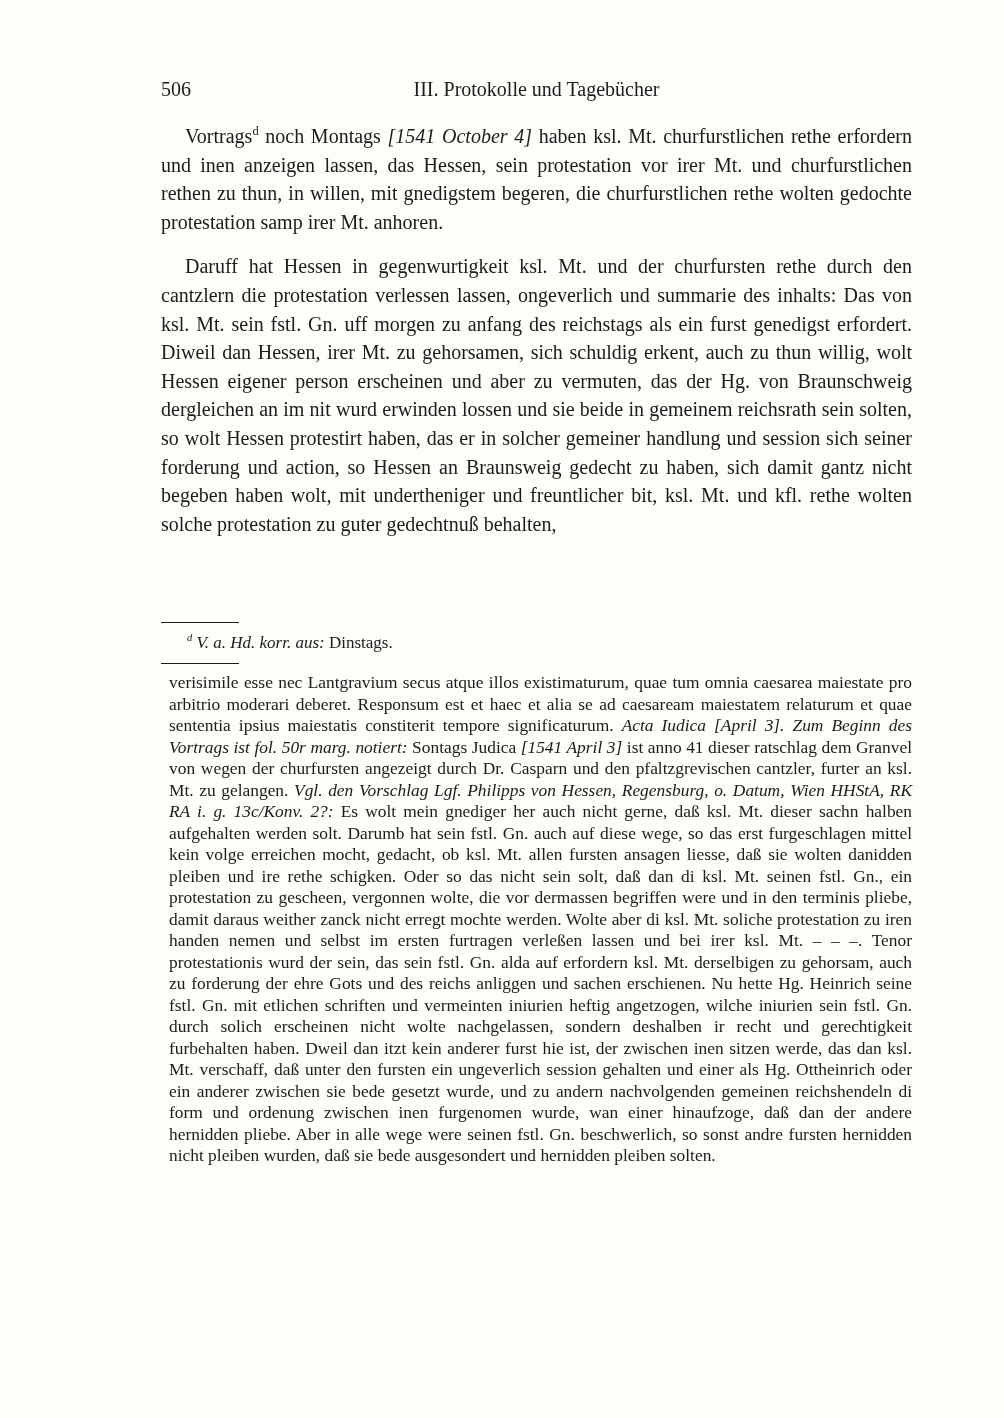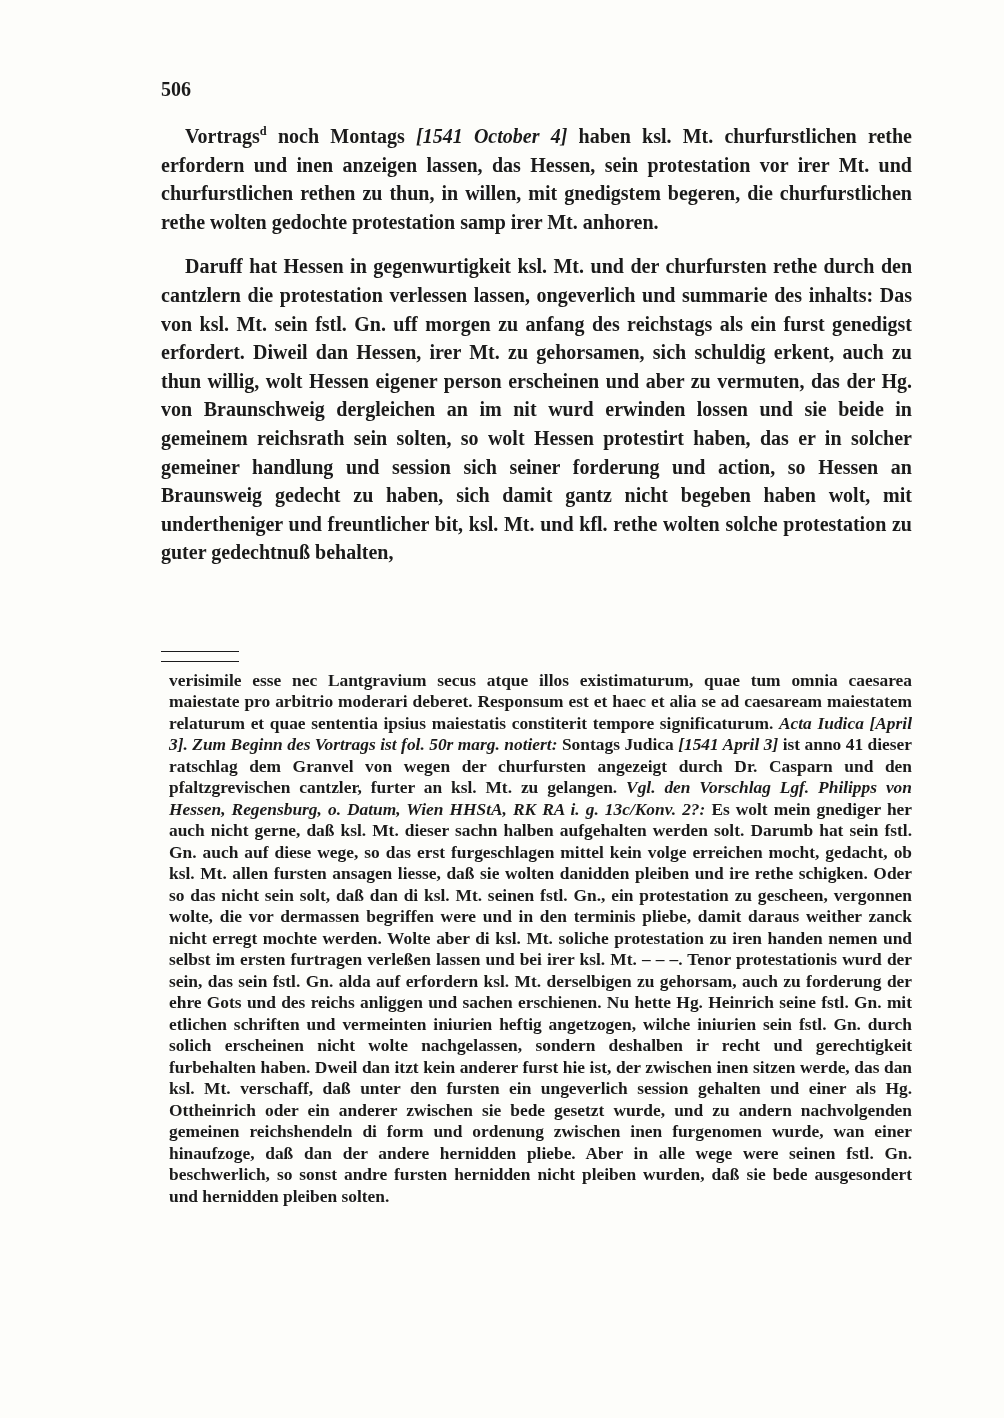--- a/index.html
+++ b/index.html
@@ -11,21 +11,20 @@
     color: #1b1b1b;
     font-family: "Liberation Serif", "DejaVu Serif", serif;
     position: relative;
     overflow: hidden;
   }
   .page-frame {
     position: absolute;
     left: 161px;
     top: 78px;
     width: 751px;
-    font-weight: bold;
   }
   .page-header {
     position: relative;
     height: 26px;
     font-size: 20px;
   }
   .page-number {
     position: absolute;
     left: 0;
     top: 0;
@@ -71,27 +70,29 @@
     line-height: 0;
   }
 </style>
 </head>
 <body>
 
 <div class="page-frame">
 
   <header class="page-header">
     <span class="page-number">506</span>
+    <span class="running-title">III. Protokolle und Tagebücher</span>
   </header>
 
   <main class="body-text">
     <p class="para"><span>Vortrags</span><sup>d</sup><span> noch Montags </span><span class="i">[1541 October 4]</span><span> haben ksl. Mt. churfurstlichen rethe erfordern und inen anzeigen lassen, das Hessen, sein protestation vor irer Mt. und churfurstlichen rethen zu thun, in willen, mit gnedigstem begeren, die churfurstlichen rethe wolten gedochte protestation samp irer Mt. anhoren.</span></p>
     <p class="para"><span>Daruff hat Hessen in gegenwurtigkeit ksl. Mt. und der churfursten rethe durch den cantzlern die protestation verlessen lassen, ongeverlich und summarie des inhalts: Das von ksl. Mt. sein fstl. Gn. uff morgen zu anfang des reichstags als ein furst genedigst erfordert. Diweil dan Hessen, irer Mt. zu gehorsamen, sich schuldig erkent, auch zu thun willig, wolt Hessen eigener person erscheinen und aber zu vermuten, das der Hg. von Braunschweig dergleichen an im nit wurd erwinden lossen und sie beide in gemeinem reichsrath sein solten, so wolt Hessen protestirt haben, das er in solcher gemeiner handlung und session sich seiner forderung und action, so Hessen an Braunsweig gedecht zu haben, sich damit gantz nicht begeben haben wolt, mit undertheniger und freuntlicher bit, ksl. Mt. und kfl. rethe wolten solche protestation zu guter gedechtnuß behalten,</span></p>
   </main>
 
   <div class="footnote-sep sep1"></div>
 
+  <div class="footnote-d"><sup class="i">d</sup><span class="i"> V. a. Hd. korr. aus:</span><span> Dinstags.</span></div>
 
   <div class="footnote-sep sep2"></div>
 
   <div class="footnote-cont"><span>verisimile esse nec Lantgravium secus atque illos existimaturum, quae tum omnia caesarea maiestate pro arbitrio moderari deberet. Responsum est et haec et alia se ad caesaream maiestatem relaturum et quae sententia ipsius maiestatis constiterit tempore significaturum. </span><span class="i">Acta Iudica [April 3]. Zum Beginn des Vortrags ist fol. 50r marg. notiert:</span><span> Sontags Judica </span><span class="i">[1541 April 3]</span><span> ist anno 41 dieser ratschlag dem Granvel von wegen der churfursten angezeigt durch Dr. Casparn und den pfaltzgrevischen cantzler, furter an ksl. Mt. zu gelangen. </span><span class="i">Vgl. den Vorschlag Lgf. Philipps von Hessen, Regensburg, o. Datum, Wien HHStA, RK RA i. g. 13c/Konv. 2?:</span><span> Es wolt mein gnediger her auch nicht gerne, daß ksl. Mt. dieser sachn halben aufgehalten werden solt. Darumb hat sein fstl. Gn. auch auf diese wege, so das erst furgeschlagen mittel kein volge erreichen mocht, gedacht, ob ksl. Mt. allen fursten ansagen liesse, daß sie wolten danidden pleiben und ire rethe schigken. Oder so das nicht sein solt, daß dan di ksl. Mt. seinen fstl. Gn., ein protestation zu gescheen, vergonnen wolte, die vor dermassen begriffen were und in den terminis pliebe, damit daraus weither zanck nicht erregt mochte werden. Wolte aber di ksl. Mt. soliche protestation zu iren handen nemen und selbst im ersten furtragen verleßen lassen und bei irer ksl. Mt. – – –. Tenor protestationis wurd der sein, das sein fstl. Gn. alda auf erfordern ksl. Mt. derselbigen zu gehorsam, auch zu forderung der ehre Gots und des reichs anliggen und sachen erschienen. Nu hette Hg. Heinrich seine fstl. Gn. mit etlichen schriften und vermeinten iniurien heftig angetzogen, wilche iniurien sein fstl. Gn. durch solich erscheinen nicht wolte nachgelassen, sondern deshalben ir recht und gerechtigkeit furbehalten haben. Dweil dan itzt kein anderer furst hie ist, der zwischen inen sitzen werde, das dan ksl. Mt. verschaff, daß unter den fursten ein ungeverlich session gehalten und einer als Hg. Ottheinrich oder ein anderer zwischen sie bede gesetzt wurde, und zu andern nachvolgenden gemeinen reichshendeln di form und ordenung zwischen inen furgenomen wurde, wan einer hinaufzoge, daß dan der andere hernidden pliebe. Aber in alle wege were seinen fstl. Gn. beschwerlich, so sonst andre fursten hernidden nicht pleiben wurden, daß sie bede ausgesondert und hernidden pleiben solten.</span></div>
 
 </div>
 
 </body></html>

